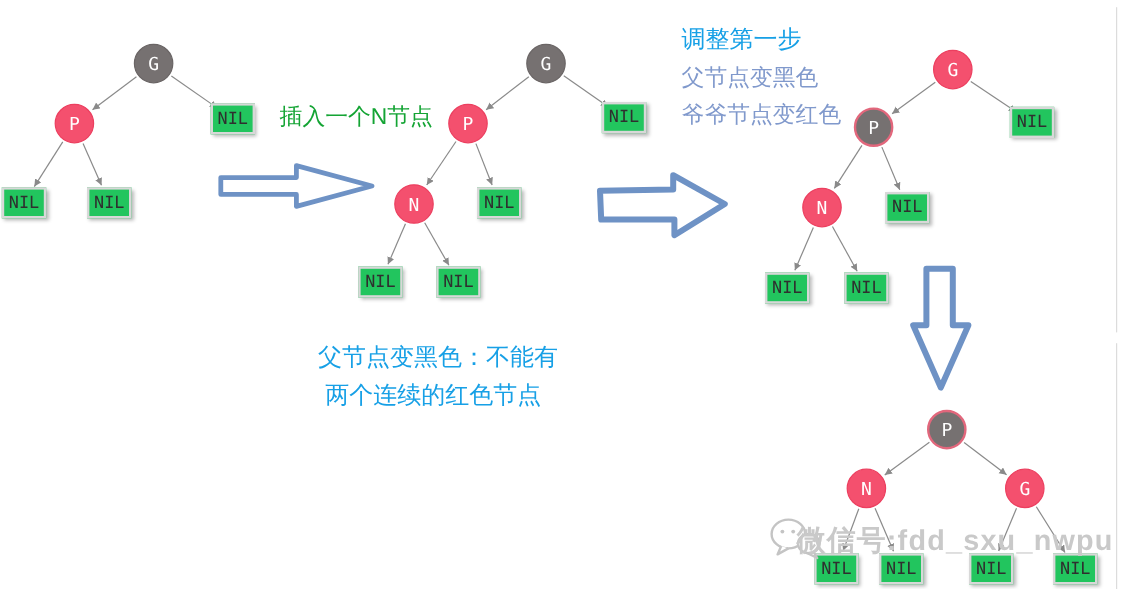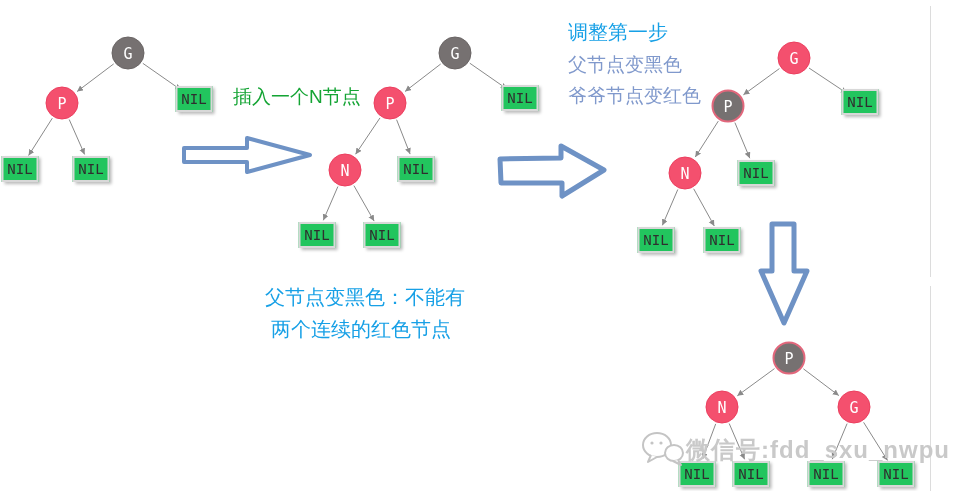--- a/index.html
+++ b/index.html
@@ -87,21 +87,21 @@
 
 
   <svg class="wechat-icon" style="left:641px;top:430px;" width="44" height="38" viewBox="0 0 44 38">
     <ellipse cx="16" cy="15" rx="14" ry="12" fill="#ffffff" stroke="#c4c4c4" stroke-width="2"></ellipse>
     <path d="M10 25 L7 32 L16 27" fill="#ffffff" stroke="#c4c4c4" stroke-width="2" stroke-linejoin="round"></path>
     <circle cx="11" cy="13" r="1.6" fill="#c4c4c4"></circle>
     <circle cx="20" cy="13" r="1.6" fill="#c4c4c4"></circle>
     <ellipse cx="33" cy="23" rx="9" ry="8" fill="#ffffff" stroke="#c4c4c4" stroke-width="2"></ellipse>
     <path d="M37 30 L40 35 L32 31" fill="#ffffff" stroke="#c4c4c4" stroke-width="2" stroke-linejoin="round"></path>
   </svg>
-  <div class="watermark-text" style="left:686px;top:434px;">微信号:fdd_sxu_nwpu</div>
+  <div class="watermark-text" style="left:664px;top:434px;">微信号:fdd_sxu_nwpu</div>
 
   <div class="divider" style="left:930px;top:6px;height:271px;"></div>
   <div class="divider" style="left:930px;top:286px;height:205px;"></div>
 <div class="node gray" style="left: 128px; top: 53px;">G</div>
     <div class="node red" style="left: 62px; top: 103px;">P</div>
     <div class="nil" style="left: 194px; top: 99px;">NIL</div>
     <div class="nil" style="left: 20px; top: 169px;">NIL</div>
     <div class="nil" style="left: 91px; top: 169px;">NIL</div>
     <div class="node gray" style="left: 455px; top: 53px;">G</div>
     <div class="node red" style="left: 390px; top: 103px;">P</div>

